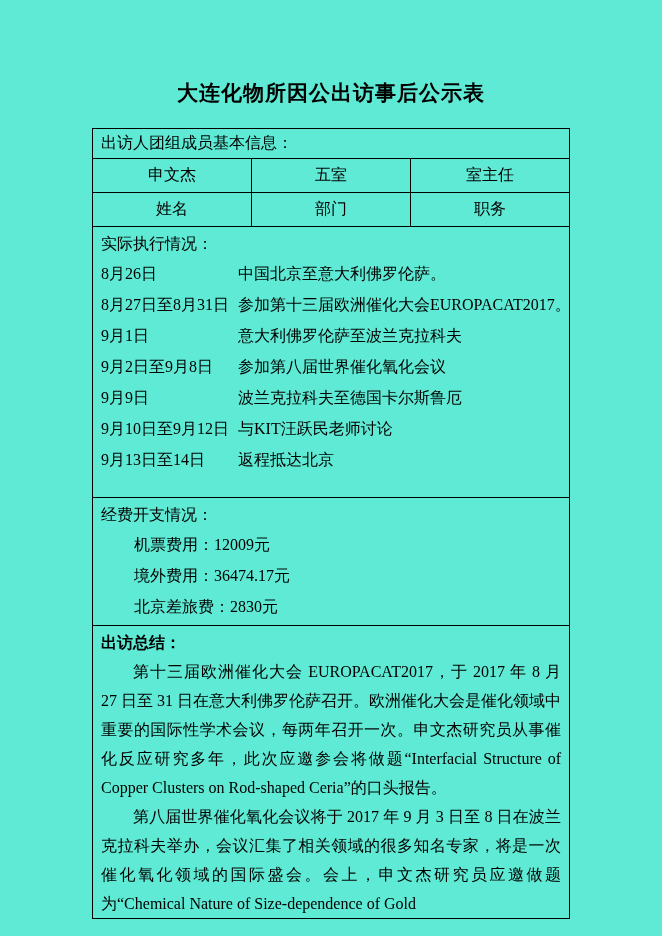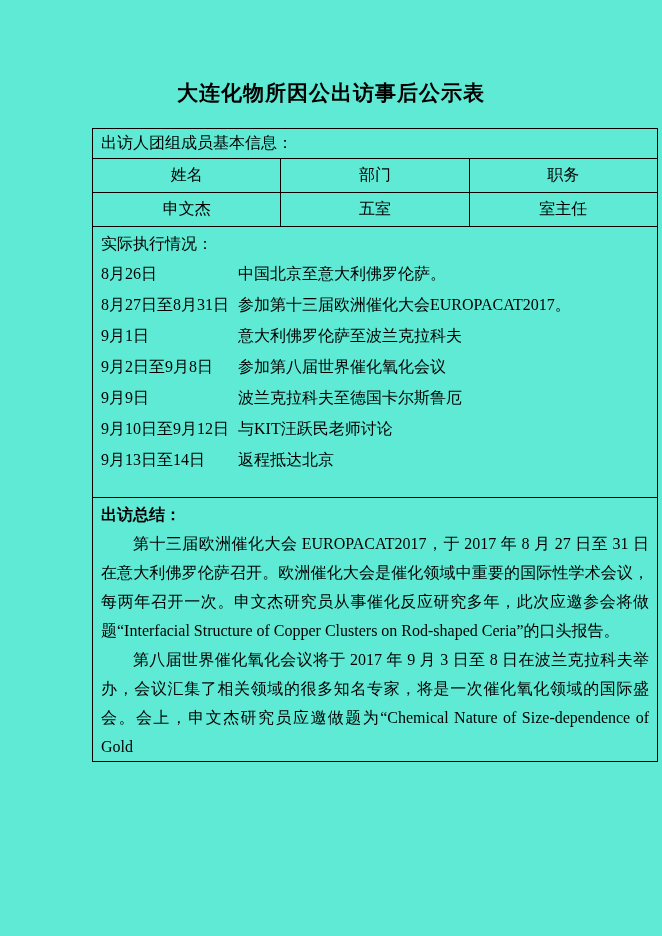--- a/index.html
+++ b/index.html
@@ -26,21 +26,21 @@
     text-align: center;
     font-size: 21px;
     font-weight: bold;
     line-height: 26px;
     letter-spacing: 1px;
   }
   table.doc-table {
     border-collapse: collapse;
     table-layout: fixed;
     margin-left: 92px;
-    width: 566px;
+    width: 478px;
   }
   table.doc-table td {
     border: 1.5px solid #000000;
     font-size: 16px;
     box-sizing: border-box;
     overflow: hidden;
   }
   td.section-head-cell {
     height: 30px;
     padding: 0 8px;
@@ -96,29 +96,29 @@
   <h1 class="doc-title">大连化物所因公出访事后公示表</h1>
 
   <table class="doc-table">
 
     <tbody>
         <tr>
       <td colspan="3" class="section-head-cell">出访人团组成员基本信息：</td>
     </tr>
 
     <tr class="cols-row">
+      <td>申文杰</td>
+      <td>五室</td>
+      <td>室主任</td>
+    </tr>
+
+    <tr class="cols-row">
       <td>姓名</td>
       <td>部门</td>
       <td>职务</td>
-    </tr>
-
-    <tr class="cols-row">
-      <td>申文杰</td>
-      <td>五室</td>
-      <td>室主任</td>
     </tr>
 
     <tr>
       <td colspan="3" class="tall-cell execution-cell">
         <div class="cell-label">实际执行情况：</div>
 
         <div class="itin-row">
           <span class="itin-date">8月26日</span>
           <span class="itin-act">中国北京至意大利佛罗伦萨。</span>
         </div>
@@ -142,20 +142,28 @@
           <span class="itin-date">9月10日至9月12日</span>
           <span class="itin-act">与KIT汪跃民老师讨论</span>
         </div>
         <div class="itin-row">
           <span class="itin-date">9月13日至14日</span>
           <span class="itin-act">返程抵达北京</span>
         </div>
       </td>
     </tr>
 
+    <tr>
+      <td colspan="3" class="tall-cell expenses-cell">
+        <div class="cell-label">经费开支情况：</div>
+        <div class="expense-line">机票费用：12009元</div>
+        <div class="expense-line">境外费用：36474.17元</div>
+        <div class="expense-line">北京差旅费：2830元</div>
+      </td>
+    </tr>
 
     <tr>
       <td colspan="3" class="tall-cell summary-cell">
         <div class="cell-label bold">出访总结：</div>
         <p>第十三届欧洲催化大会 EUROPACAT2017，于 2017 年 8 月 27 日至 31 日在意大利佛罗伦萨召开。欧洲催化大会是催化领域中重要的国际性学术会议，每两年召开一次。申文杰研究员从事催化反应研究多年，此次应邀参会将做题“Interfacial Structure of Copper Clusters on Rod-shaped Ceria”的口头报告。</p>
         <p>第八届世界催化氧化会议将于 2017 年 9 月 3 日至 8 日在波兰克拉科夫举办，会议汇集了相关领域的很多知名专家，将是一次催化氧化领域的国际盛会。会上，申文杰研究员应邀做题为“Chemical Nature of Size-dependence of Gold</p>
       </td>
     </tr>
   </tbody>
     </table>

